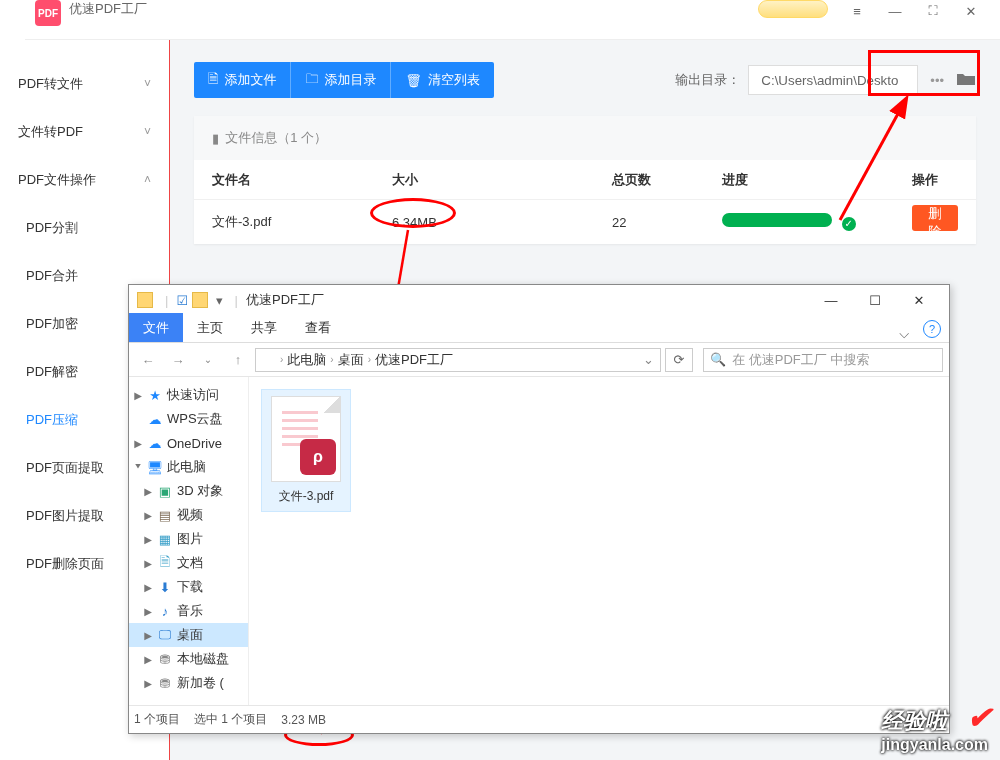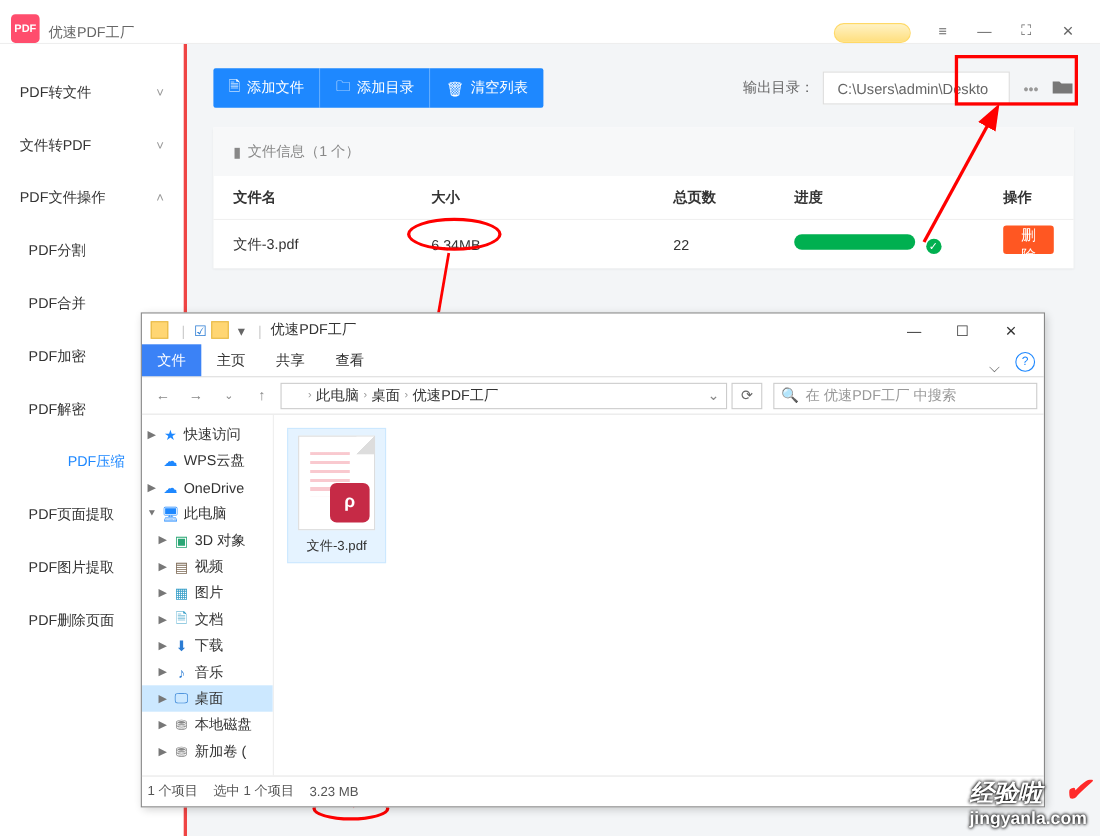--- a/index.html
+++ b/index.html
@@ -1,27 +1,27 @@
 <!DOCTYPE html>
 <html><head>
 <meta charset="utf-8">
 <style>
 * { margin:0; padding:0; box-sizing:border-box; font-family:"Microsoft YaHei",Arial,sans-serif; }
 body { width:1000px; height:760px; background:#fff; position:relative; overflow:hidden; font-size:13px; color:#333;}
-.titlebar{height:40px; display:flex; align-items:flex-end; padding:0 10px; border-bottom:1px solid #eee;}
+.titlebar{height:40px; display:flex; align-items:flex-start; padding:0 10px; border-bottom:1px solid #eee;margin-left:25px;}
 .titlebar .logo{width:26px;height:26px;background:#ff4d6d;border-radius:4px;display:flex;align-items:center;justify-content:center;color:#fff;font-size:10px;font-weight:bold;margin-right:8px;}
 .titlebar .title{color:#666;}
 .titlebar .spacer{flex:1;}
 .titlebar .gold-strip{width:70px;height:18px;border-radius:10px;background:linear-gradient(#fff2c4,#ffdf7e);border:1px solid #ffd966;margin-right:10px;}
 .titlebar .tbtn{width:22px;height:22px;display:flex;align-items:center;justify-content:center;margin:0 8px;color:#666;cursor:pointer;}
 .main{display:flex;height:calc(100% - 40px);}
-.sidebar{width:170px;background:#fff;border-right:3px solid #ef4444;padding-top:20px;}
+.sidebar{width:170px;background:#fff;border-right:1px solid #ef4444;padding-top:20px;}
 .side-item{display:flex;align-items:center;justify-content:space-between;padding:0 18px;height:48px;color:#333;cursor:pointer;}
 .side-item.minor{padding-left:26px;color:#333;}
-.side-item.active{color:#1e88ff;justify-content:center;}
+.side-item.active{color:#1e88ff;}
 .side-item .chev{color:#999;font-size:12px;}
 .content{flex:1;background:#f3f5f7;display:flex;flex-direction:column;}
 .toolbar{display:flex;align-items:center;gap:20px;padding:22px 24px 0 24px;}
 .btn-group{background:#1e88ff;display:flex;color:#fff;border-radius:2px;height:36px;align-items:center;}
 .btn-group .b{padding:0 14px;display:flex;align-items:center;gap:6px;height:100%;cursor:pointer;}
 .btn-group .b + .b{border-left:1px solid rgba(255,255,255,.3);}
 .toolbar .right{margin-left:auto;display:flex;align-items:center;gap:8px;}
 .toolbar .lbl{color:#666;}
 .outpath{border:1px solid #ddd;height:30px;width:170px;background:#fff;padding:0 12px;color:#666;}
 .dots{color:#999;padding:0 4px;cursor:pointer;}

